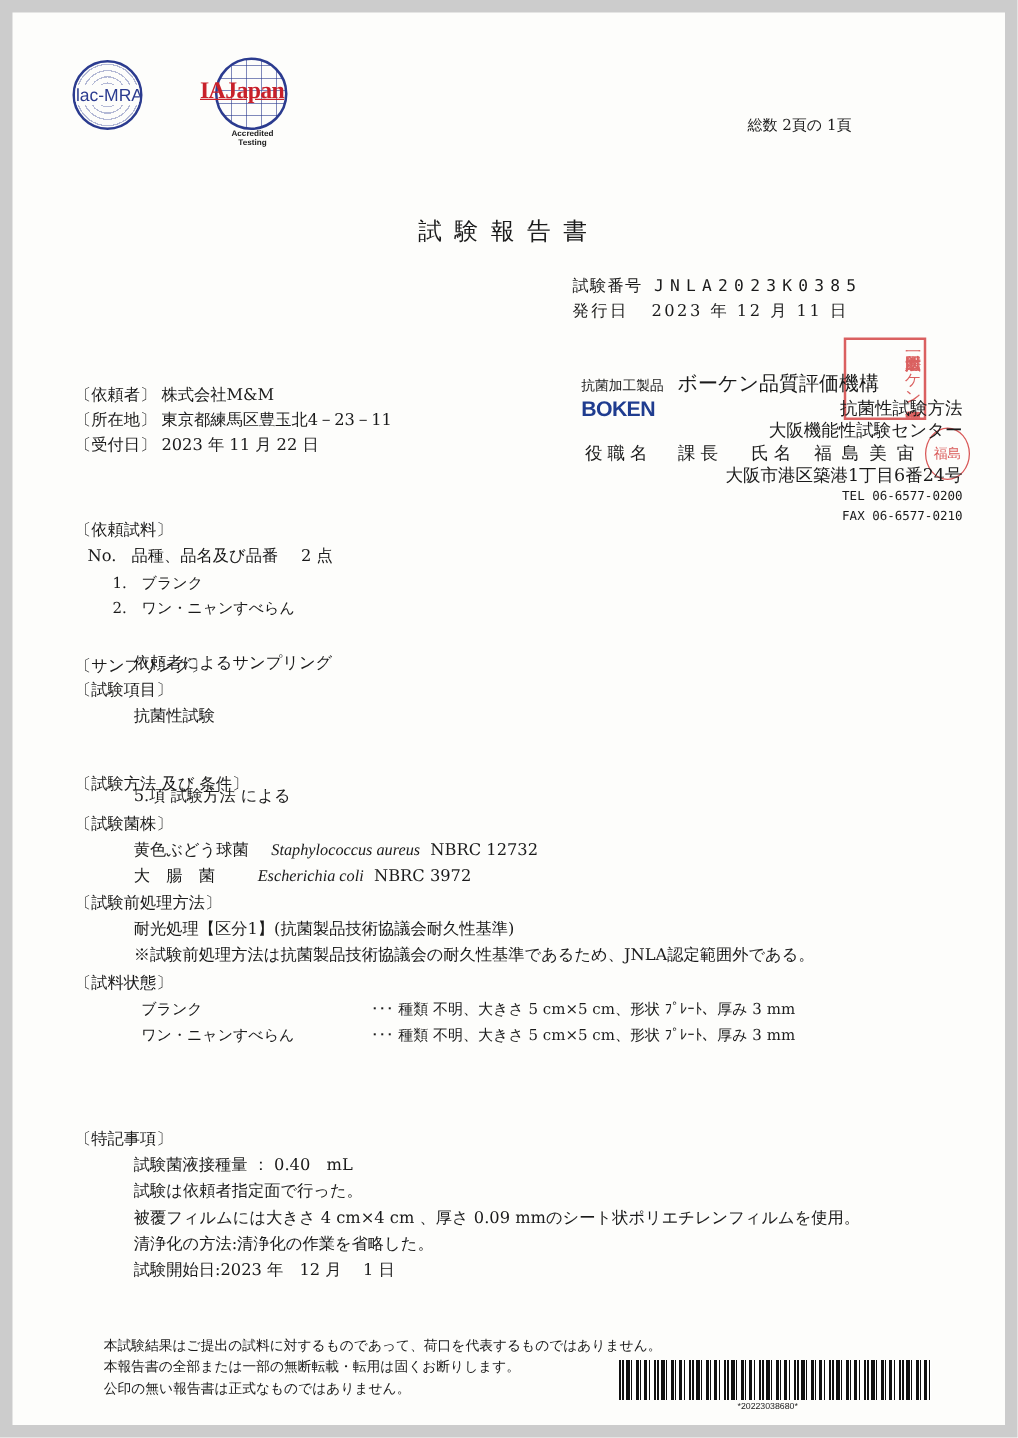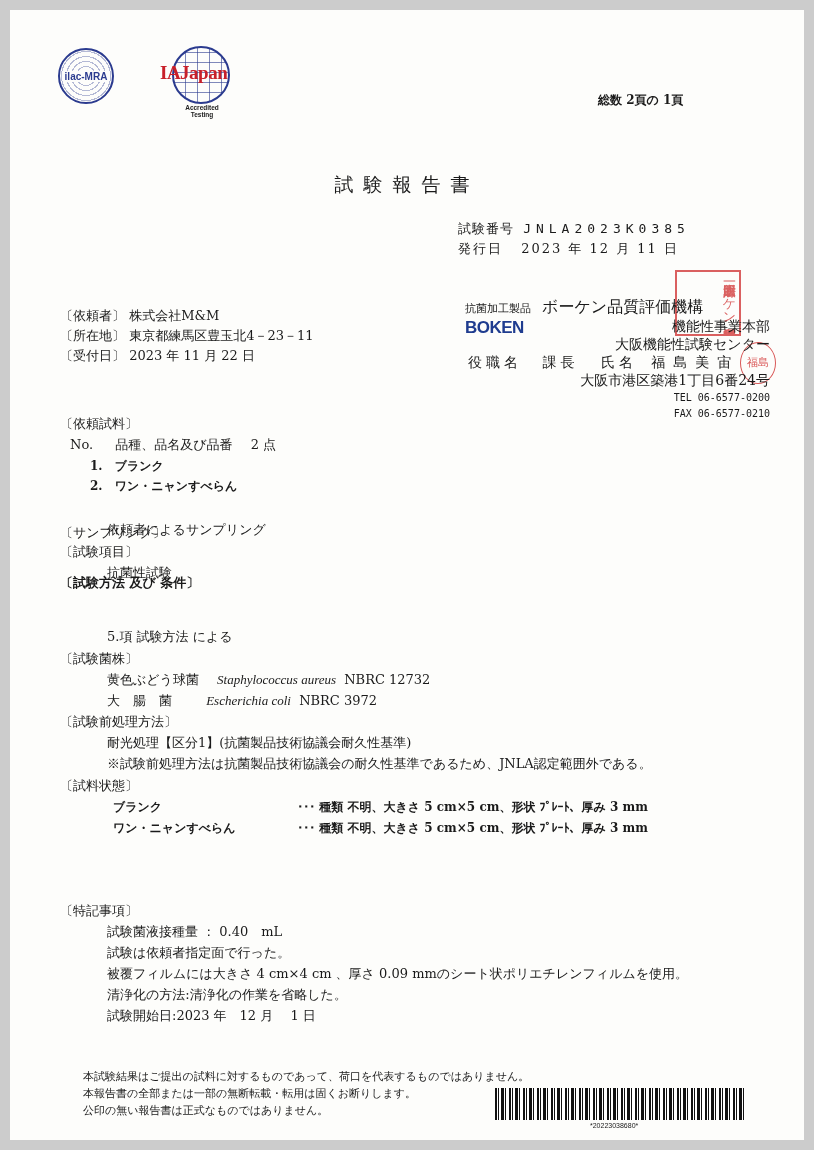--- a/index.html
+++ b/index.html
@@ -1,27 +1,27 @@
 <!DOCTYPE html>
 <html><head>
 <meta charset="utf-8">
 <style>
   html, body { margin: 0; padding: 0; }
   body { width: 814px; height: 1150px; background: #cccccc; position: relative; overflow: hidden; font-family: "DejaVu Serif", "Liberation Serif", serif; color: #1a1a1a; }
   .page { position: absolute; left: 10px; top: 10px; width: 794px; height: 1130px; background: #fdfdfb; }
   .abs { position: absolute; white-space: nowrap; }
   .t13 { font-size: 13px; }
-  .t12 { font-size: 12px; font-weight: bold; }
+  .t12 { font-size: 12px; }
   .t11 { font-size: 11px; }
   .t10 { font-size: 10px; }
   .logo-ilac { left: 48px; top: 38px; width: 56px; height: 56px; border-radius: 50%; border: 2px solid #2b3b8f; box-sizing: border-box; display:flex; align-items:center; justify-content:center; overflow:hidden; background: repeating-radial-gradient(circle at 50% 50%, transparent 0 4px, rgba(43,59,143,0.35) 4px 5px); }
-  .logo-ilac span { background:#fdfdfb; color:#2b3b8f; font-family:"Liberation Sans",sans-serif; font-weight:bold; font-size:10px; padding:0 1px; }
+  .logo-ilac span { background:#fdfdfb; color:#2b3b8f; font-family:"Liberation Sans",sans-serif; font-weight:normal; font-size:14px; padding:0 1px; }
   .logo-ia { left: 150px; top: 36px; width: 84px; height: 72px; }
   .ia-globe { position:absolute; left:12px; top:0; width:58px; height:58px; border-radius:50%; border:2px solid #2b3b8f; box-sizing:border-box; background: repeating-linear-gradient(0deg, transparent 0 9px, rgba(43,59,143,.6) 9px 10px), repeating-linear-gradient(90deg, transparent 0 11px, rgba(43,59,143,.6) 11px 12px); }
-  .ia-text { position:absolute; left:0; top:16px; font-family:"Liberation Serif",serif; font-weight:bold; font-size:19px; color:#c8202a; background:transparent; letter-spacing:-0.5px; }
+  .ia-text { position:absolute; left:0; top:16px; font-family:"Liberation Serif",serif; font-weight:bold; font-size:19px; color:#c8202a; background:transparent; letter-spacing:-0.5px;text-decoration:underline; }
   .ia-sub { position:absolute; left:14px; top:58px; font-family:"Liberation Sans",sans-serif; font-size:6.5px; font-weight:bold; text-align:center; line-height:7px; color:#222; }
   .logo-jnla { left: 242px; top: 38px; width: 72px; height: 72px; }
   .jnla-ring { position:absolute; left:6px; top:0; width:52px; height:52px; border-radius:50%; border:3px solid #111; box-sizing:border-box; display:flex; align-items:center; justify-content:center; font-family:"Liberation Sans",sans-serif; font-weight:bold; font-style:italic; font-size:14px; }
   .jnla-sub { position:absolute; left:0; top:58px; font-family:"Liberation Sans",sans-serif; font-size:6.5px; font-weight:bold; }
   .title { left: 0; width: 794px; top: 162px; text-align: center; font-family: "DejaVu Sans", sans-serif; font-weight: normal; font-size: 19px; letter-spacing: 10px; }
   .boken { left: 455px; top: 308px; font-family:"Liberation Sans",sans-serif; font-weight:bold; font-size:17px; color:#1f3c8f; letter-spacing:-0.5px; }
   .stamp { left: 665px; top: 260px; width: 66px; height: 66px; border: 2px solid #d23a3a; box-sizing:border-box; color:#d23a3a; font-size:13px; line-height:15px; opacity:.8; padding:2px; white-space:normal; writing-mode: vertical-rl; overflow:hidden; }
   .seal { left: 730px; top: 332px; width: 34px; height: 40px; border: 1.5px solid #d23a3a; border-radius: 50%; color:#d23a3a; font-size:11px; line-height:12px; display:flex; align-items:center; justify-content:center; text-align:center; white-space:normal; opacity:.85; }
   .mono { font-family: "DejaVu Sans Mono", "Liberation Mono", monospace; }
   .barcode { left: 485px; top: 1078px; width: 250px; height: 32px; background: repeating-linear-gradient(90deg, #111 0 2px, #fff 2px 3px, #111 3px 4px, #fff 4px 6px, #111 6px 9px, #fff 9px 10px, #111 10px 11px, #fff 11px 14px); }
@@ -69,54 +69,54 @@
   </div>
 
   <div class="abs stamp">一般財団法人ボーケン品質評価機構之印</div>
   <div class="abs seal">福島</div>
 
   <div class="abs" style="left:455px; top:287px;">
     <span class="t11">抗菌加工製品</span>
     <span style="font-size:16px; margin-left:6px;">ボーケン品質評価機構</span>
   </div>
   <div class="abs boken">BOKEN</div>
-  <div class="abs" style="left:560px; top:308px; width:200px; text-align:right; font-size:14px;">機能性事業本部</div>
+  <div class="abs" style="left:560px; top:308px; width:200px; text-align:right; font-size:14px;">抗菌性試験方法</div>
   <div class="abs" style="left:540px; top:326px; width:220px; text-align:right; font-size:14px;">大阪機能性試験センター</div>
   <div class="abs" style="left:458px; top:344px; font-size:14px; letter-spacing:4px;">
     <span>役職名</span>
     <span style="margin-left:12px;">課長</span>
     <span style="margin-left:14px;">氏名</span>
     <span style="margin-left:6px; letter-spacing:8px;">福島美宙</span>
   </div>
   <div class="abs" style="left:540px; top:362px; width:220px; text-align:right; font-size:14px;">大阪市港区築港1丁目6番24号</div>
   <div class="abs mono t10" style="left:640px; top:382px; width:120px; text-align:right;">TEL 06-6577-0200</div>
   <div class="abs mono t10" style="left:640px; top:398px; width:120px; text-align:right;">FAX 06-6577-0210</div>
 
   <div class="abs t13" style="left:50px; top:405px;">〔依頼試料〕</div>
   <div class="abs t13" style="left:60px; top:426px;">
     <span>No.</span>
-    <span style="margin-left:18px;">品種、品名及び品番</span>
+    <span style="margin-left:8px;">品種、品名及び品番</span>
     <span style="margin-left:14px;">2 点</span>
   </div>
   <div class="abs t12" style="left:80px; top:448px;">
     <span>1.</span>
     <span style="margin-left:8px;">ブランク</span>
   </div>
   <div class="abs t12" style="left:80px; top:468px;">
     <span>2.</span>
     <span style="margin-left:8px;">ワン・ニャンすべらん</span>
   </div>
 
   <div class="abs t13" style="left:50px; top:514px;">〔サンプリング〕</div>
   <div class="abs t13" style="left:97px; top:511px;">依頼者によるサンプリング</div>
 
   <div class="abs t13" style="left:50px; top:533px;">〔試験項目〕</div>
   <div class="abs t13" style="left:97px; top:554px;">抗菌性試験</div>
 
-  <div class="abs t13" style="left:50px; top:564px;font-weight:bold;">〔試験方法 及び 条件〕</div>
+  <div class="abs t13" style="left:50px; top:608px;">〔試験方法 及び 条件〕</div>
   <div class="abs t13" style="left:97px; top:618px;">5.項 試験方法 による</div>
 
   <div class="abs t13" style="left:50px; top:640px;">〔試験菌株〕</div>
   <div class="abs t13" style="left:97px; top:661px;">
     <span>黄色ぶどう球菌</span>
     <em style="margin-left:14px;">Staphylococcus aureus</em>
     <span style="margin-left:4px;">NBRC 12732</span>
   </div>
   <div class="abs t13" style="left:97px; top:682px;">
     <span style="display:inline-block; width:91px;">大　腸　菌</span>

